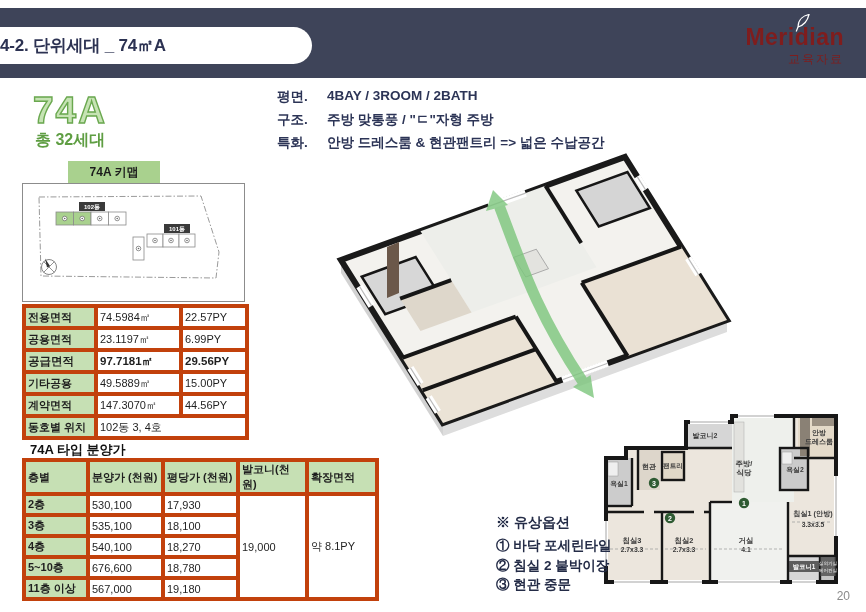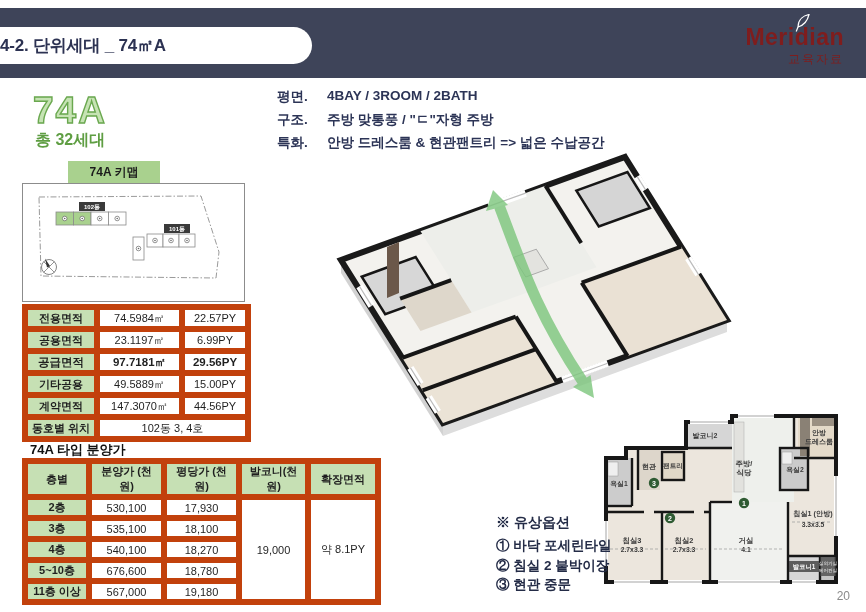--- a/index.html
+++ b/index.html
@@ -27,22 +27,22 @@
                -webkit-text-stroke:1.4px #6aa84f; letter-spacing:2px;text-align:right; }
   .unit-households { left:35px; top:130px; font-size:16px; font-weight:700; color:#5f9e43; }
 
   
   .keymap-tab { left:28px; top:161px; width:92px; height:22px; background:#a9d18e;
                 color:#1c1c1c; font-weight:700; font-size:12px; display:flex; align-items:center; justify-content:center;margin-left:40px; }
   .keymap-box { left:22px; top:183px; width:223px; height:119px; border:1px solid #8c8c8c; background:#fff; }
 
   
   .tbl { border-collapse:collapse; background:#fff; table-layout:fixed; }
-  .tbl td, .tbl th { border:6px solid #c2410c; font-size:11px; color:#1f1f1f;
-                     text-align:center; vertical-align:middle; padding:0 2px; }
+  .tbl td, .tbl th { border:4px solid #c2410c; font-size:11px; color:#1f1f1f;
+                     text-align:left; vertical-align:middle; padding:0 2px; }
   .area-wrap { left:22px; top:304px; }
   .area td { height:22px; }
   .area td.h { background:#c6e0b4; font-weight:700; }
   .area tr.strong td { font-weight:700; font-size:11.5px; }
 
   .price-title { left:30px; top:441px; font-size:13px; font-weight:700; color:#111; }
   .price-wrap { left:22px; top:458px; }
   .price th { background:#c6e0b4; font-weight:700; height:23px; }
   .price td { height:21px; }
   .price td.floor { background:#c6e0b4; font-weight:700; }

